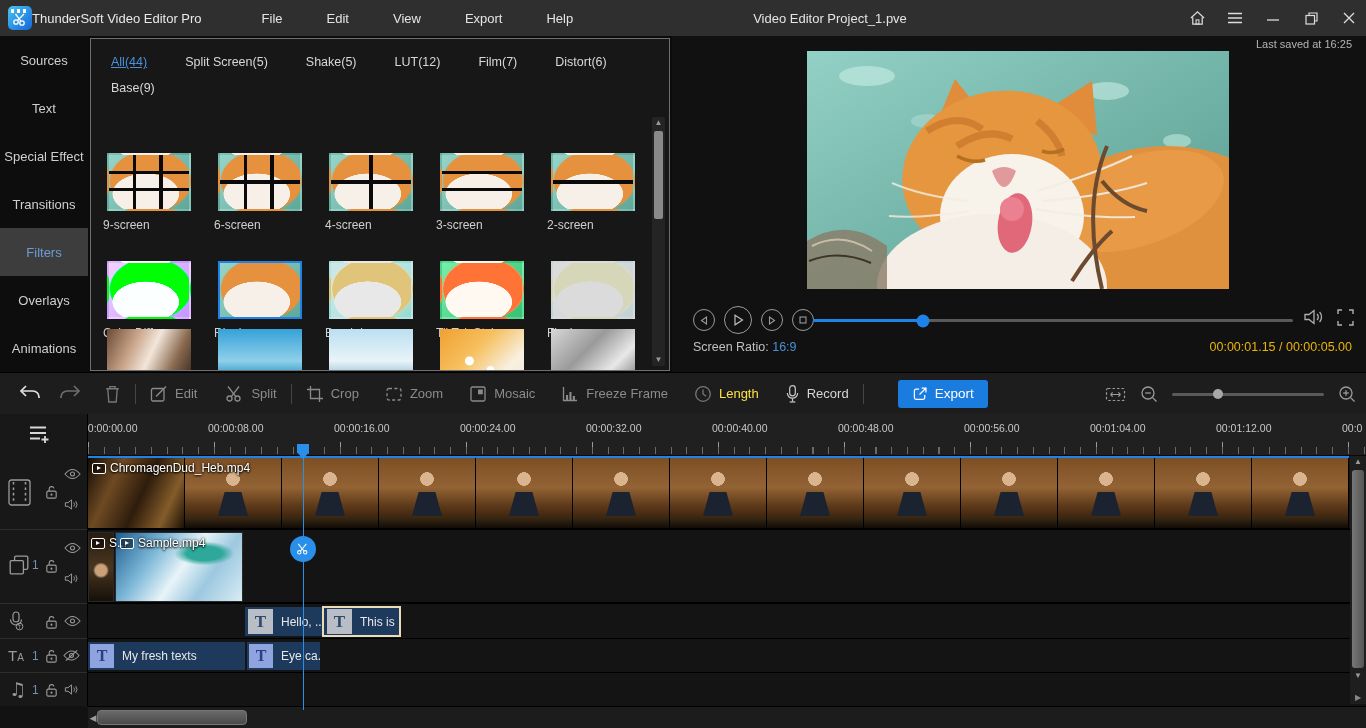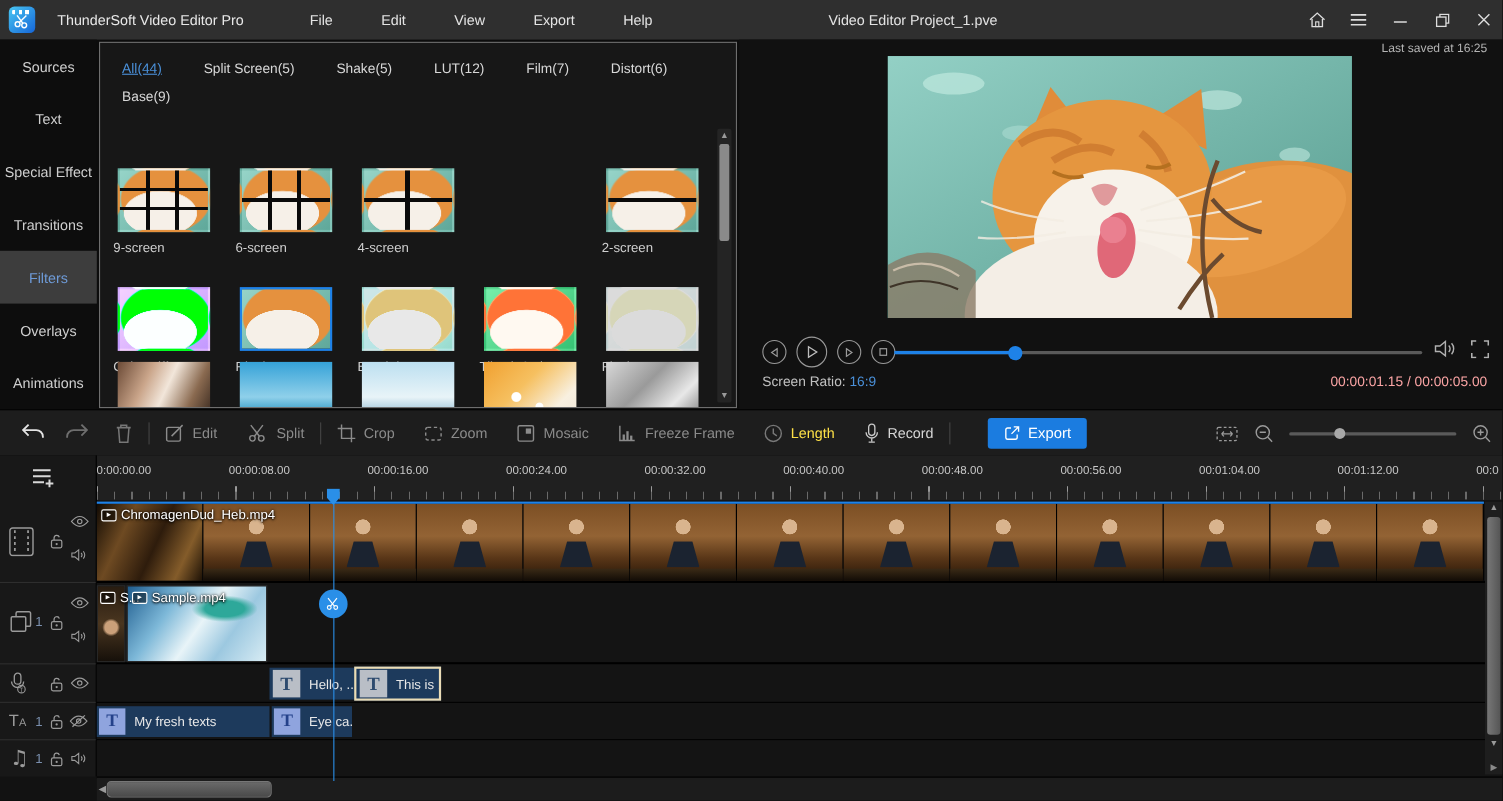--- a/index.html
+++ b/index.html
@@ -8,21 +8,21 @@
   #app { position:relative; width:1366px; height:728px; background:#0c0c0c; }
   svg { display:block; }
 
   
   .topbar { position:absolute; left:0; top:0; width:1366px; height:36px; background:#2f2f2f;
     display:flex; align-items:center; }
   .logo { width:24px; height:24px; margin-left:8px; border-radius:5px;
     background:linear-gradient(135deg,#49c6f2,#1565d8); position:relative; flex:0 0 auto; }
   .logo .dots { position:absolute; top:3px; left:3px; right:3px; height:4px;
     background:repeating-linear-gradient(to right,#fff 0 3px,transparent 3px 6px); border-radius:1px;}
-  .app-title { margin-left:20px; font-size:13px; color:#e8e8e8; }
+  .app-title { margin-left:0; font-size:13px; color:#e8e8e8; }
   .menus { display:flex; margin-left:60px; gap:44px; font-size:13px; color:#e4e4e4; }
   .menu-item { cursor:default; }
   .proj-title { position:absolute; left:683px; top:0; height:36px; display:flex; align-items:center;
     transform:translateX(-50%); font-size:13px; color:#e4e4e4; left:830px;}
   .winctrl { position:absolute; right:8px; top:0; height:36px; display:flex; align-items:center; gap:20px; color:#dcdcdc;}
   .winctrl .wbtn { width:18px; height:18px; display:flex; align-items:center; justify-content:center; }
 
   
   .sidebar { position:absolute; left:0; top:36px; width:88px; bottom:356px; background:#0d0d0d; }
   .side-item { height:48px; display:flex; align-items:center; justify-content:center;
@@ -81,21 +81,21 @@
   .pcontrols { position:absolute; left:0; right:0; top:268px; height:32px; }
   .pbtn { border:1.4px solid #9a9a9a; border-radius:50%; display:flex; align-items:center; justify-content:center; background:transparent;}
   .pbtn-row { position:absolute; left:21px; top:0; height:32px; display:flex; align-items:center; gap:9px;}
   .seekbar { position:absolute; left:141px; right:73px; top:15px; height:3px; background:#5a5a5a; border-radius:2px;}
   .seekbar .fill { position:absolute; left:0; top:0; bottom:0; width:23%; background:#1e82e8;}
   .seekbar .knob { position:absolute; left:23%; top:50%; width:13px; height:13px; transform:translate(-50%,-50%); background:#1e82e8; border-radius:50%;}
   .picon-right { position:absolute; right:12px; top:4px; display:flex; gap:12px; align-items:center;}
   .pinfo { position:absolute; left:0; right:0; top:304px; height:20px; font-size:12.5px;}
   .ratio { position:absolute; left:21px; color:#c0c0c0;}
   .ratio b { color:#4a90d9; font-weight:normal;}
-  .ptime { position:absolute; right:14px; color:#fca5a5;}
+  .ptime { position:absolute; right:14px; color:#eab308;}
 
   
   .toolbar { position:absolute; left:0; top:372px; width:1366px; height:42px; background:#1d1d1d;
     border-top:1px solid #000; display:flex; align-items:center; font-size:13px; color:#8b8b8b;}
   .tb-item { display:flex; align-items:center; gap:7px; white-space:nowrap;}
   .tb-sep { width:1px; height:20px; background:#454545; margin:0 14px;}
   .export-btn { display:flex; align-items:center; gap:7px; background:#1b7ce0; color:#fff;
     border-radius:3px; padding:6px 14px; font-size:13.5px; margin-left:20px;}
   .tb-right { position:absolute; right:10px; top:0; height:42px; display:flex; align-items:center; gap:14px;}
   .zslider { position:relative; width:152px; height:3px; background:#5a5a5a; border-radius:2px;}
@@ -265,20 +265,26 @@
         <div class="fthumb">
             <div class="grid g6"></div>
           </div>
         <div class="fname">6-screen</div>
       </div>
       <div class="fitem" style="left:234px;top:42px">
         <div class="fthumb">
             <div class="grid g4"></div>
           </div>
         <div class="fname">4-screen</div>
+      </div>
+      <div class="fitem" style="left:345px;top:42px">
+        <div class="fthumb">
+            <div class="grid g3"></div>
+          </div>
+        <div class="fname">3-screen</div>
       </div>
       <div class="fitem" style="left:456px;top:42px">
         <div class="fthumb">
             <div class="grid g2"></div>
           </div>
         <div class="fname">2-screen</div>
       </div>
 
       <div class="fitem" style="left:12px;top:150px">
         <div class="fthumb fx-colordiff"></div>

